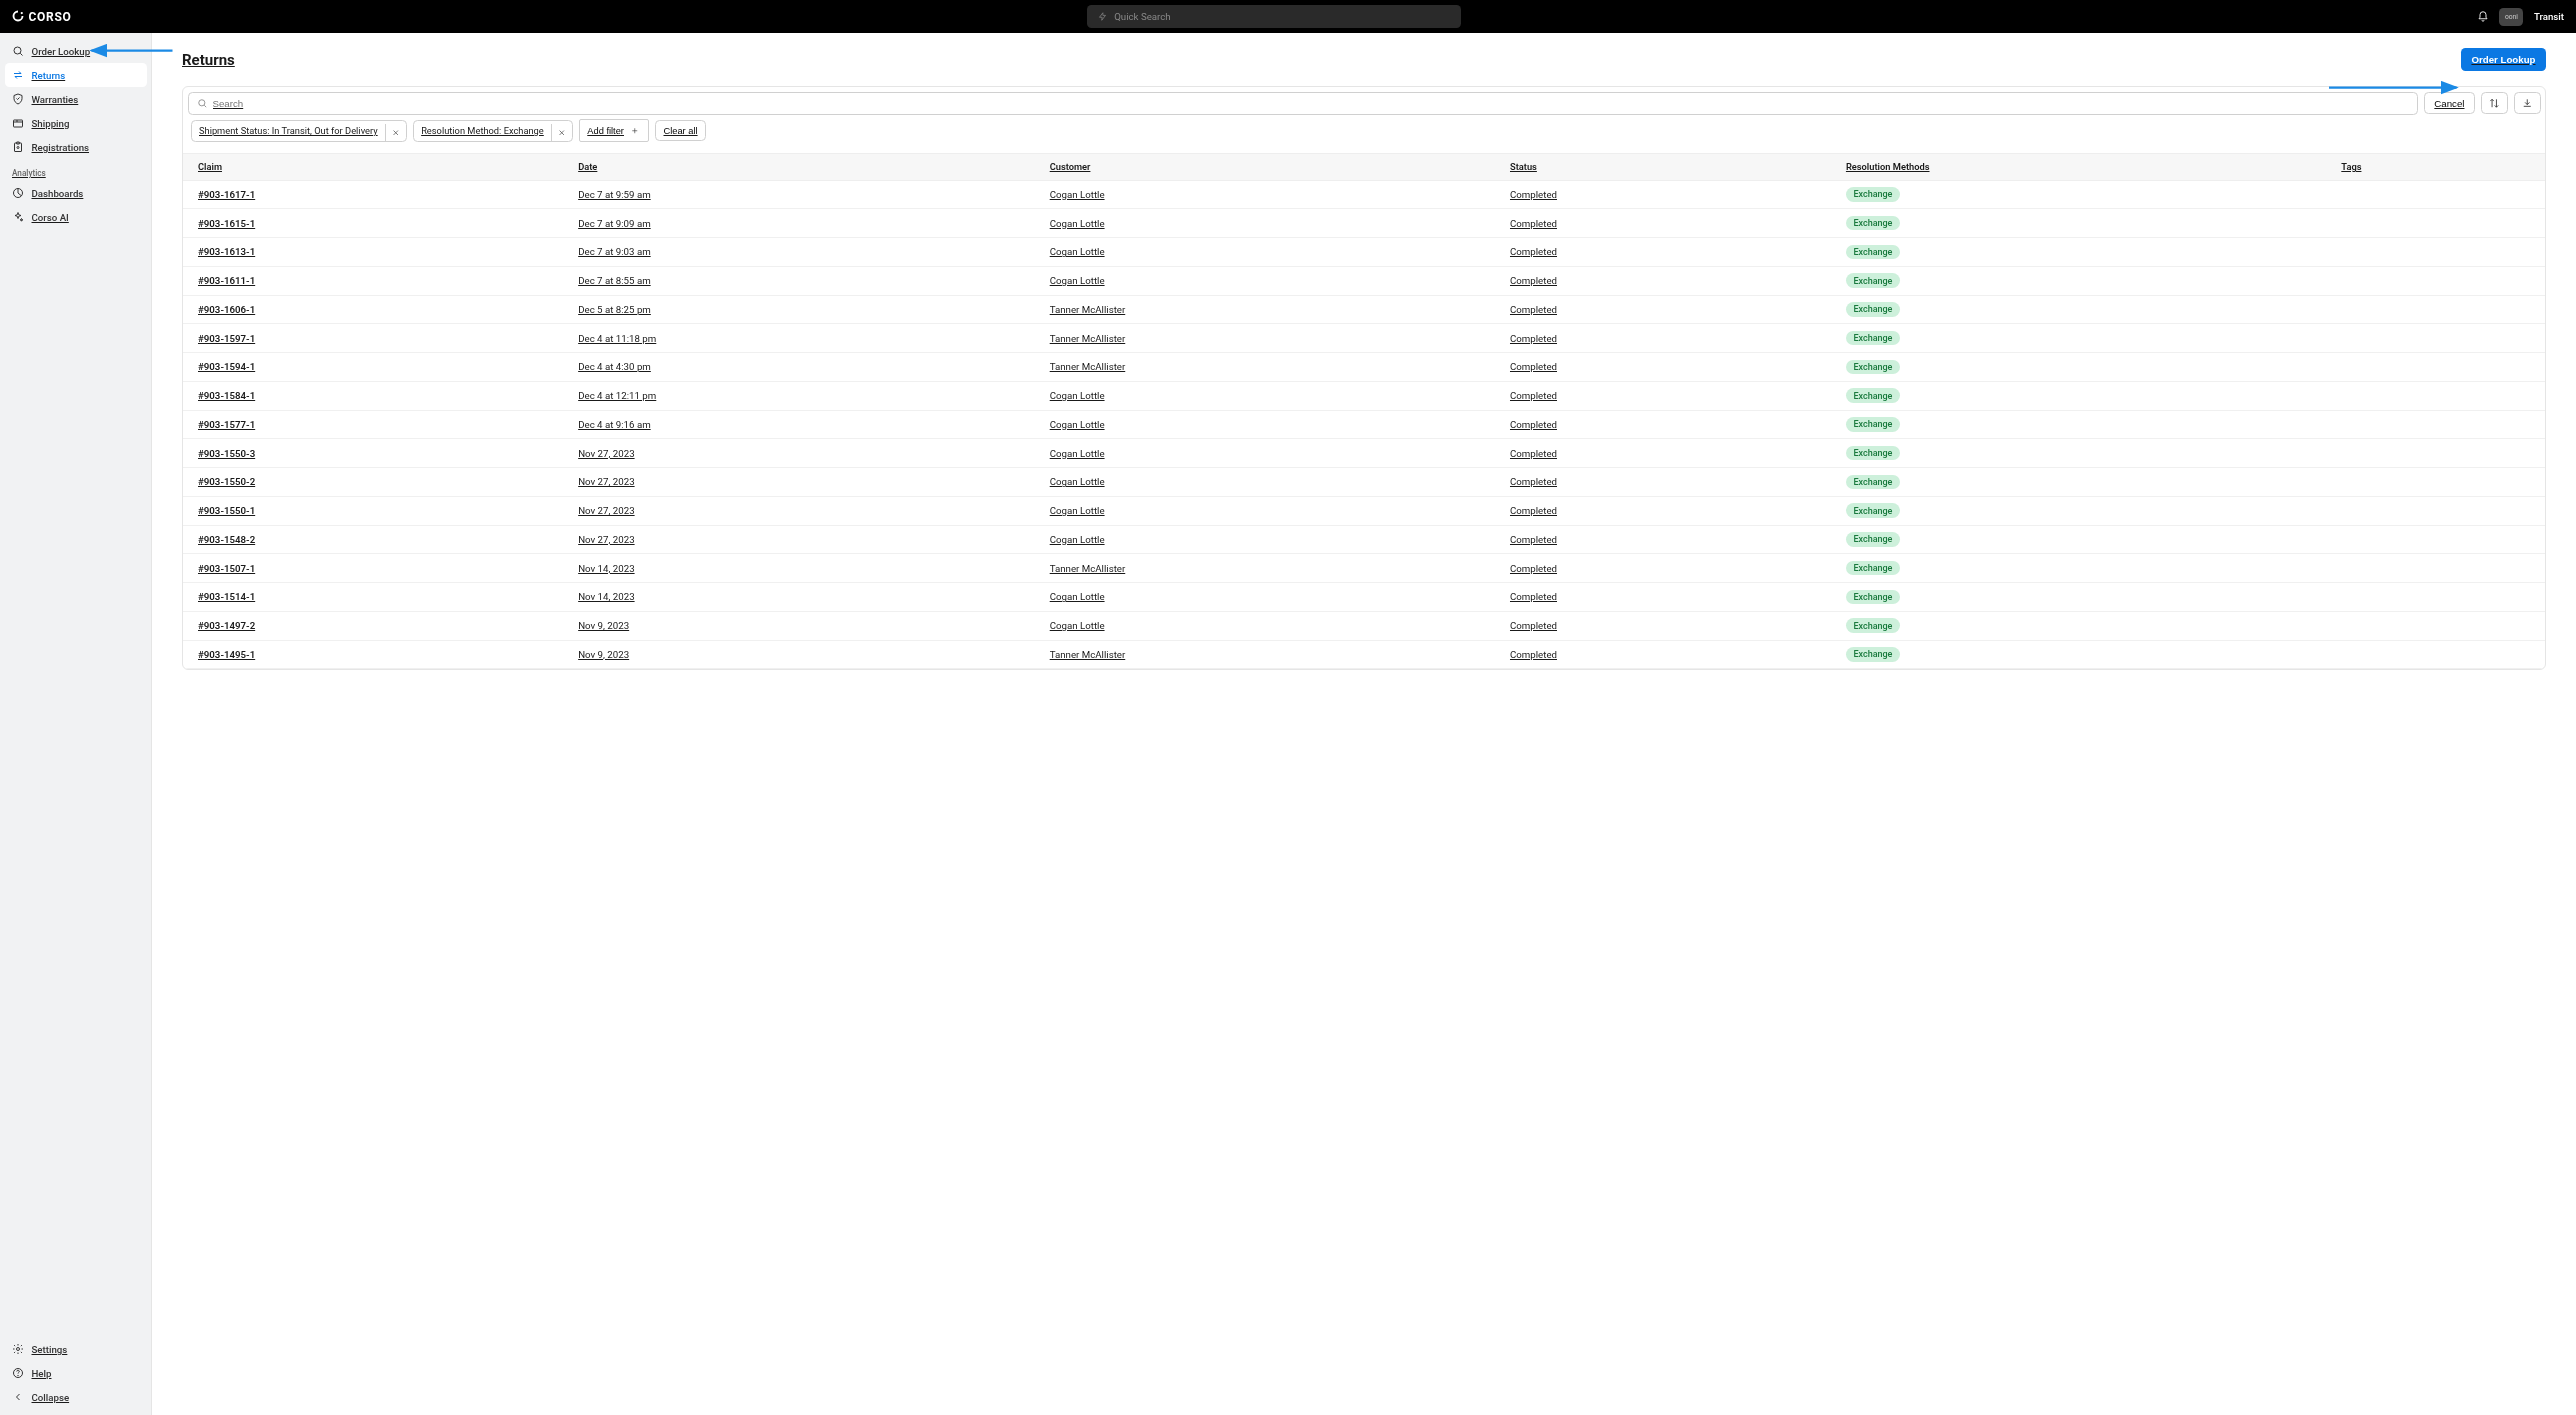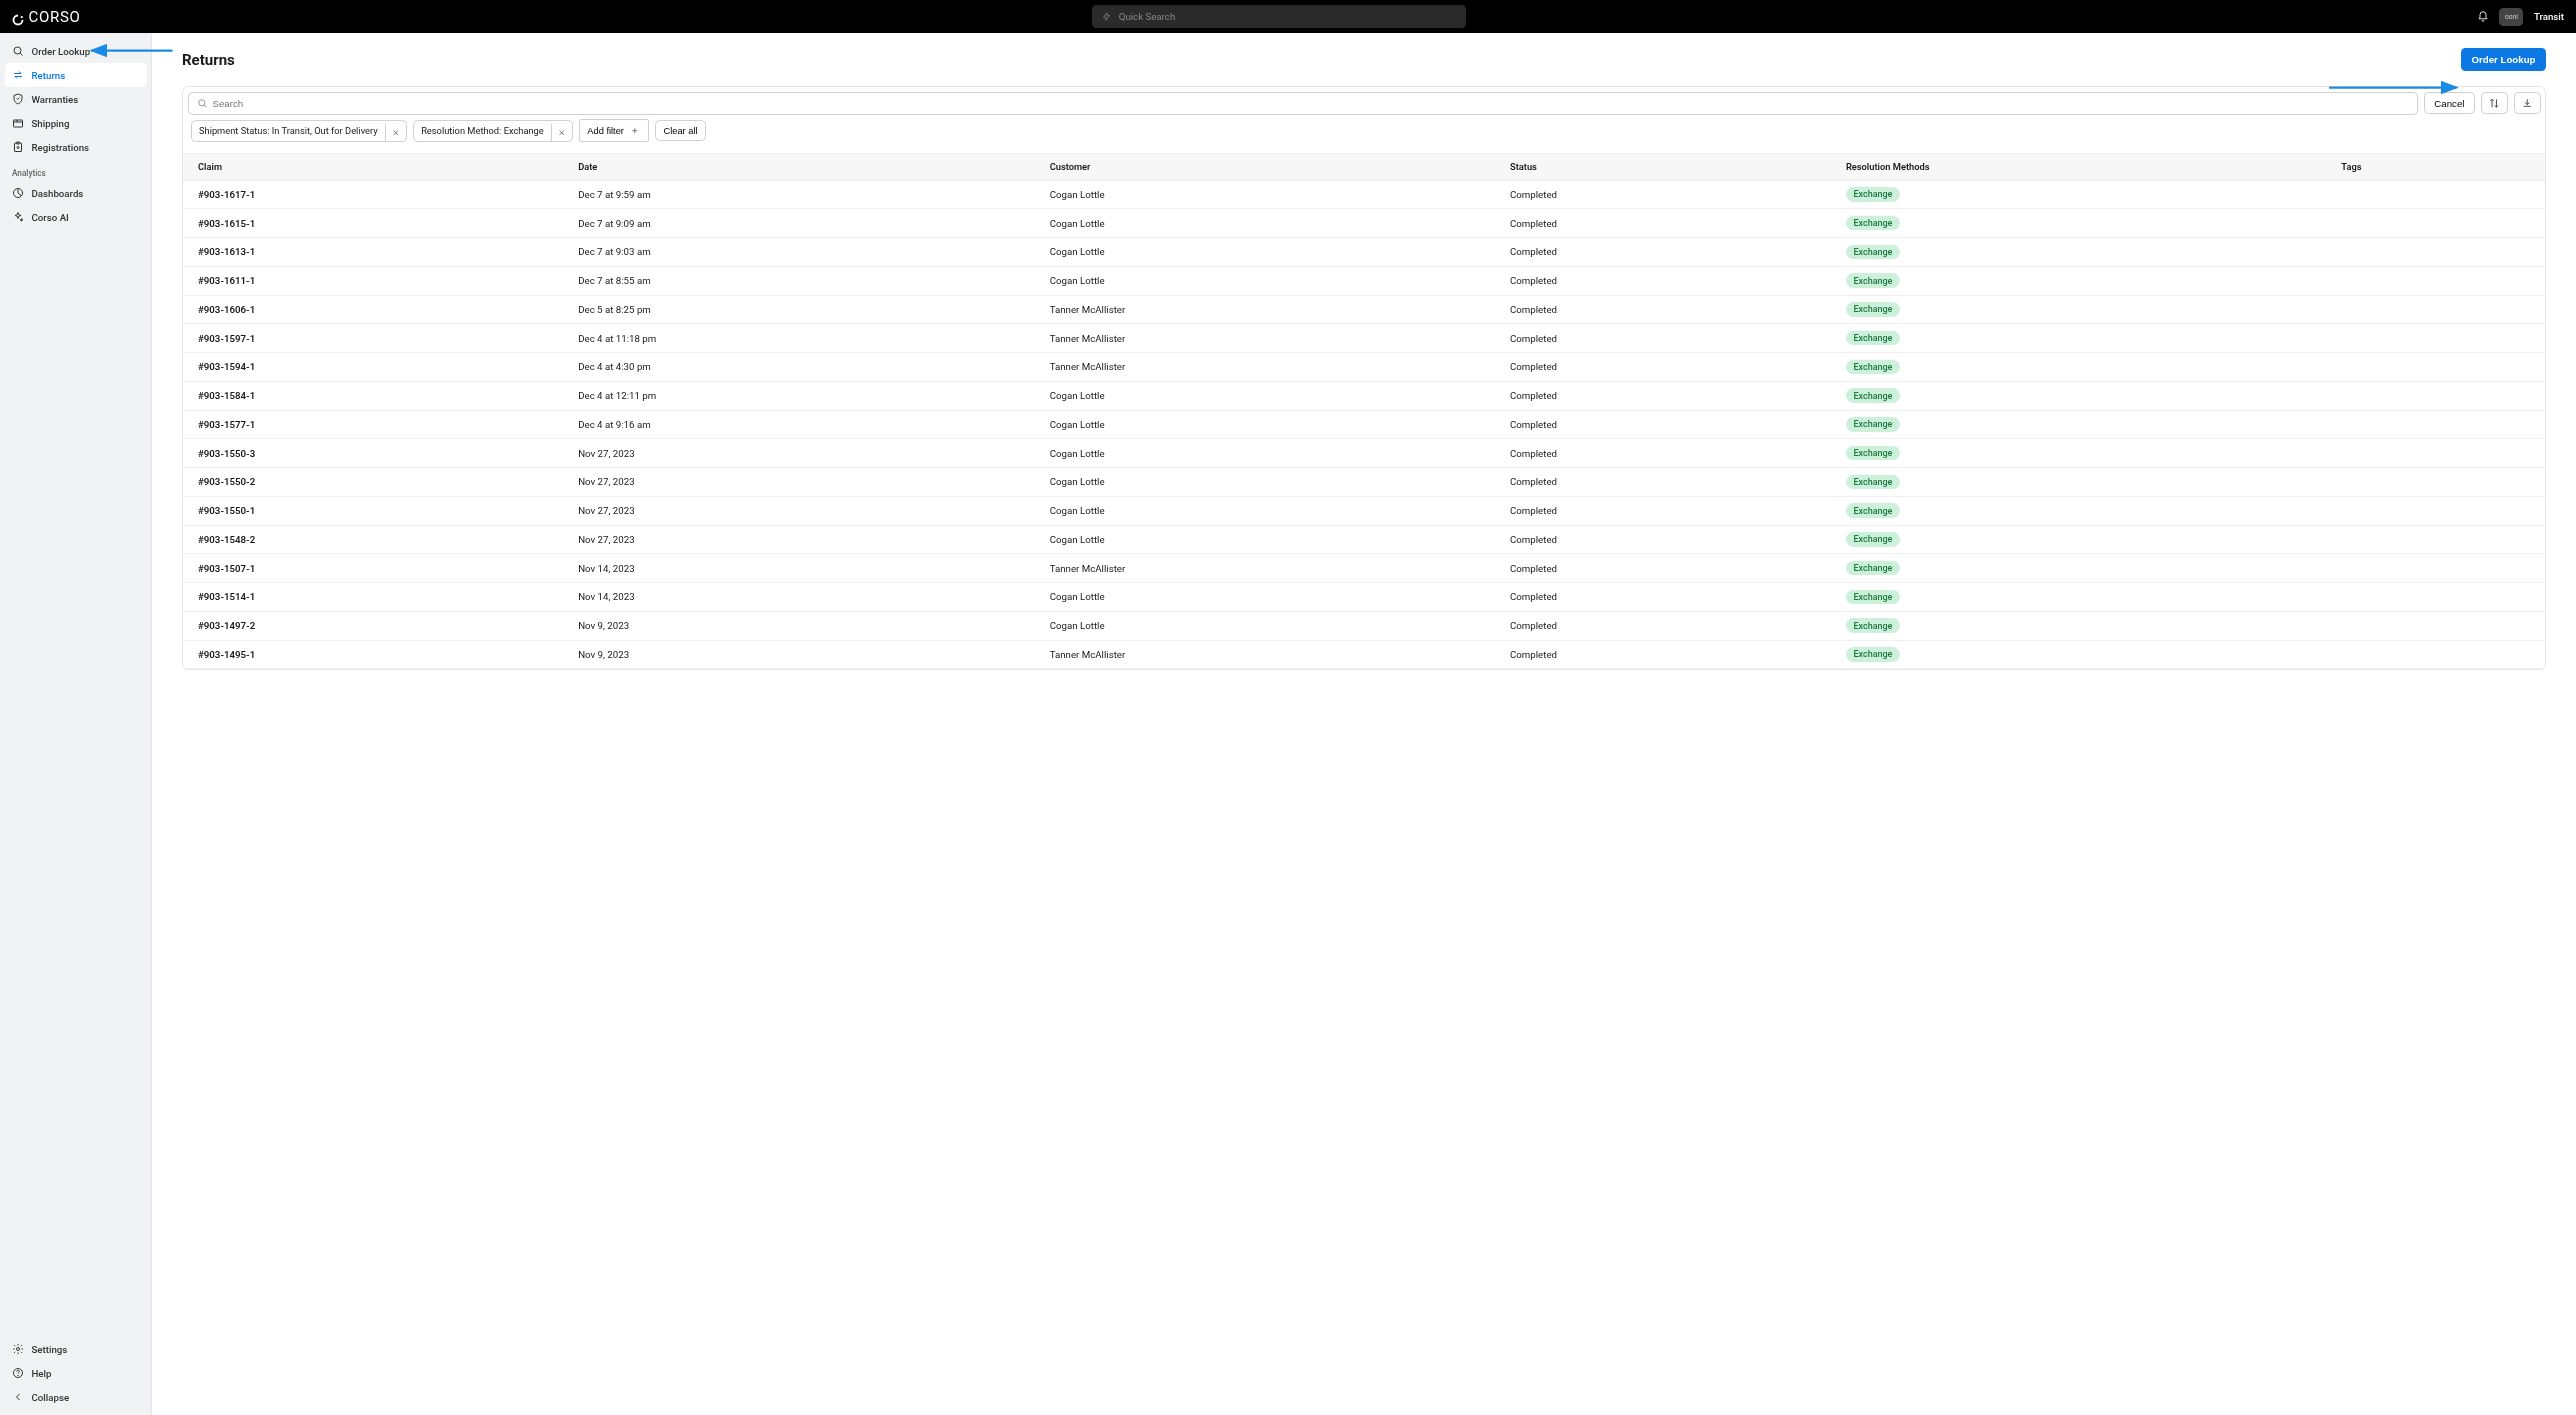--- a/index.html
+++ b/index.html
@@ -1,26 +1,26 @@
 <!DOCTYPE html>
 <html style="font-size:12px"><head>
 <meta charset="utf-8">
 <style>
   * { box-sizing: border-box; margin: 0; padding: 0; }
   body { font-family: -apple-system, BlinkMacSystemFont, "Segoe UI", Roboto, sans-serif; font-size: 9.7px; color: #1a1a1a; background: #fff; }
   
   .topbar { background: #000; height: 33px; display: flex; align-items: center; padding: 0 12px; justify-content: space-between; }
-  .logo { display: flex; align-items: flex-end; gap: 4.5px; color: #fff; font-weight: 400; letter-spacing: 0.7px; font-size: 15px; }
+  .logo { display: flex; align-items: flex-start; gap: 4.5px; color: #fff; font-weight: 700; letter-spacing: 0.7px; font-size: 12px; }
   .logo-icon { display: inline-flex; }
   .quick-search { flex: 1; display: flex; justify-content: center; }
   .quick-search-box { background: #2a2a2a; border-radius: 4.5px; width: 374px; height: 22.4px; display: flex; align-items: center; padding: 0 9px; color: #888; gap: 6px; }
   .topbar-right { display: flex; align-items: center; gap: 10.5px; color: #fff; }
   .avatar { background: #444; border-radius: 4.5px; width: 24px; height: 18px; display: flex; align-items: center; justify-content: center; font-size: 6.7px; color: #ccc; }
   
-  .layout { display: flex; height: calc(100vh - 33px); }
+  .layout { display: flex; height: calc(100vh - 33px); text-decoration: underline; }
   .sidebar { width: 152px; background: #f1f2f3; border-right: 0.7px solid #e5e5e5; display: flex; flex-direction: column; padding: 6px 4.5px; }
   .sidebar-item { display: flex; align-items: center; gap: 7.5px; padding: 6px 7.5px; border-radius: 4.5px; cursor: pointer; color: #333; font-weight: 500; position: relative; }
   .sidebar-item.active { background: #fff; color: #0b78e3; }
   .sidebar-section { font-size: 8.2px; color: #666; padding: 9px 7.5px 3px; font-weight: 500; }
   .sidebar-bottom { margin-top: auto; }
   .icon { width: 12px; height: 12px; display: inline-flex; align-items: center; justify-content: center; flex-shrink: 0; }
   
   .main { flex: 1; padding: 15px 30px; overflow: auto; position: relative; }
   .page-header { display: flex; justify-content: space-between; align-items: center; margin-bottom: 15px; position: relative; }
   .page-title { font-size: 15px; font-weight: 700; }

